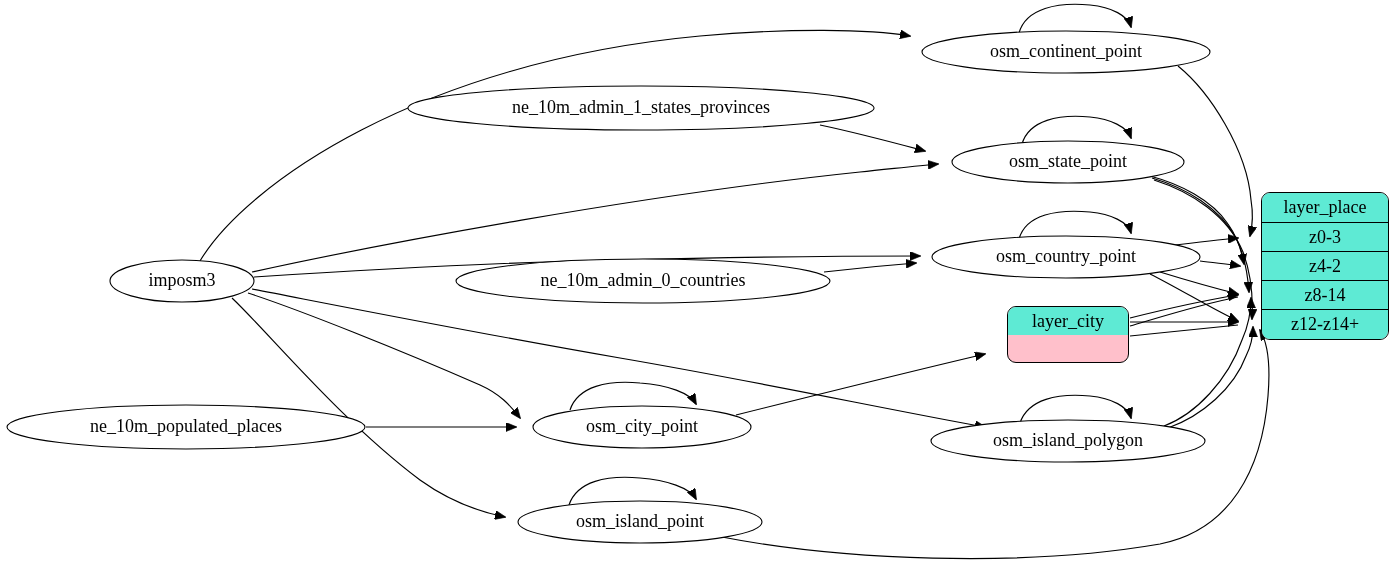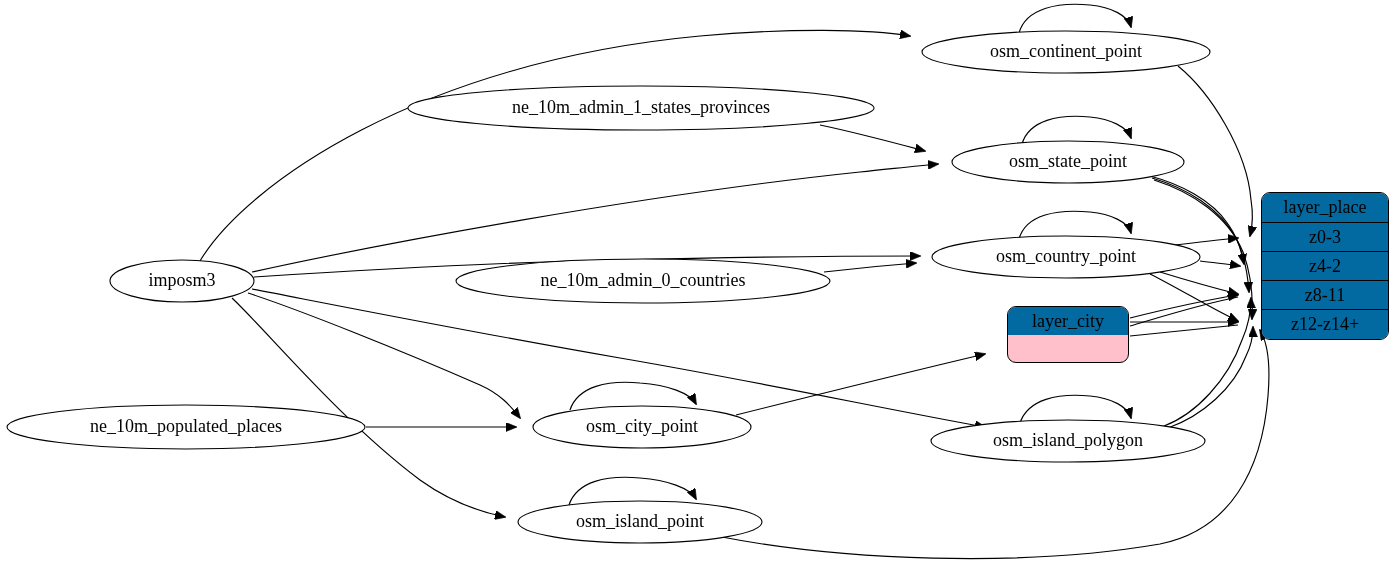--- a/index.html
+++ b/index.html
@@ -52,21 +52,21 @@
     overflow: hidden;
   }
   .record-row {
     box-sizing: border-box;
     display: flex;
     align-items: center;
     justify-content: center;
     font-family: "Liberation Serif", "DejaVu Serif", serif;
     font-size: 18px;
     color: #000000;
-    background: #0369a1;
+    background: #5eead4;
     border-bottom: 1.2px solid #000000;
     width: 100%;
   }
   .record-row:last-child {
     border-bottom: none;
   }
 </style>
 </head>
 <body>
 
@@ -185,17 +185,17 @@
   </svg>
 
   <div class="record-box" id="layer-city-box" style="left:1007px; top:306px; width:122px; height:57px;">
     <div class="record-row" style="height:28px;">layer_city</div>
   </div>
 
   <div class="record-box" id="layer-place-box" style="left:1261px; top:192px; width:128px; height:148px;">
     <div class="record-row" style="height:30px;">layer_place</div>
     <div class="record-row" style="height:29px;">z0-3</div>
     <div class="record-row" style="height:29px;">z4-2</div>
-    <div class="record-row" style="height:29px;">z8-11</div>
+    <div class="record-row" style="height:29px;">z8-14</div>
     <div class="record-row" style="height:29px;">z12-z14+</div>
   </div>
 
 </div>
 
 </body></html>

